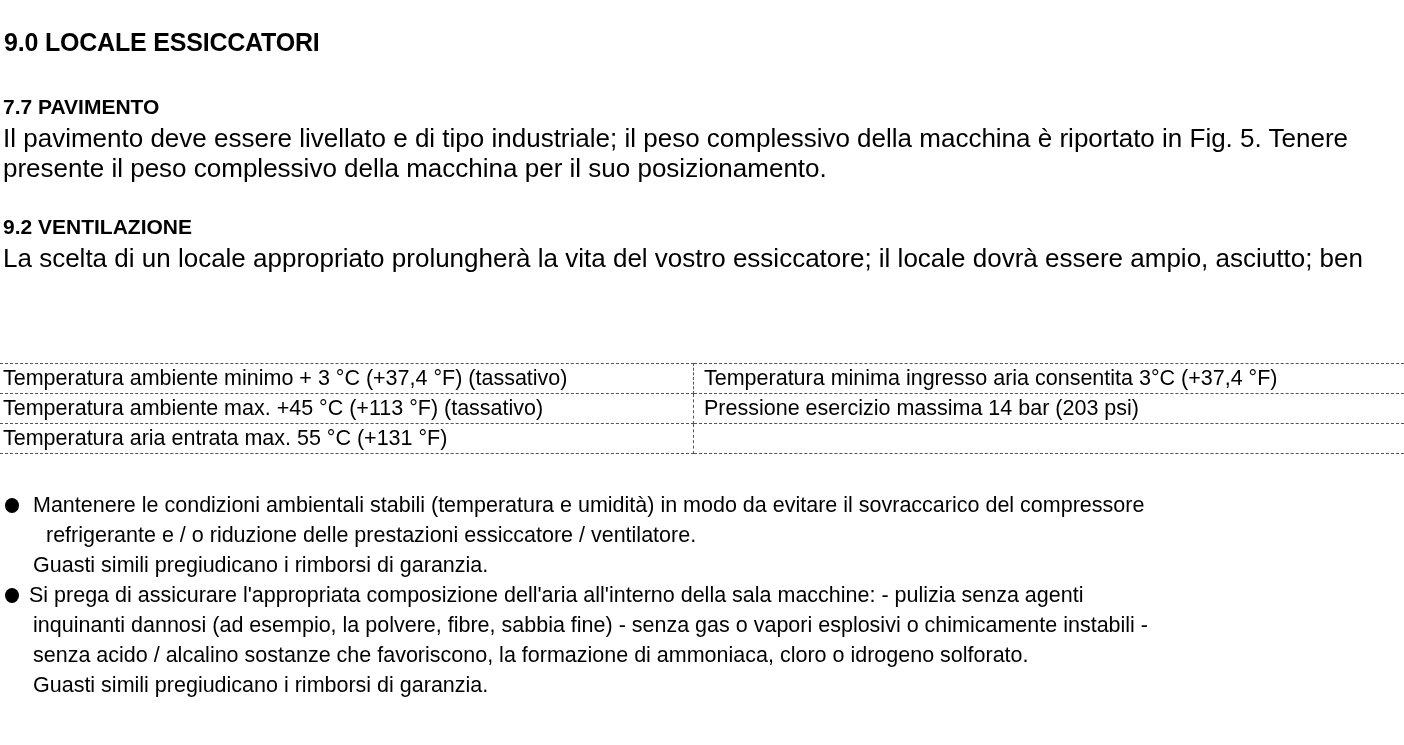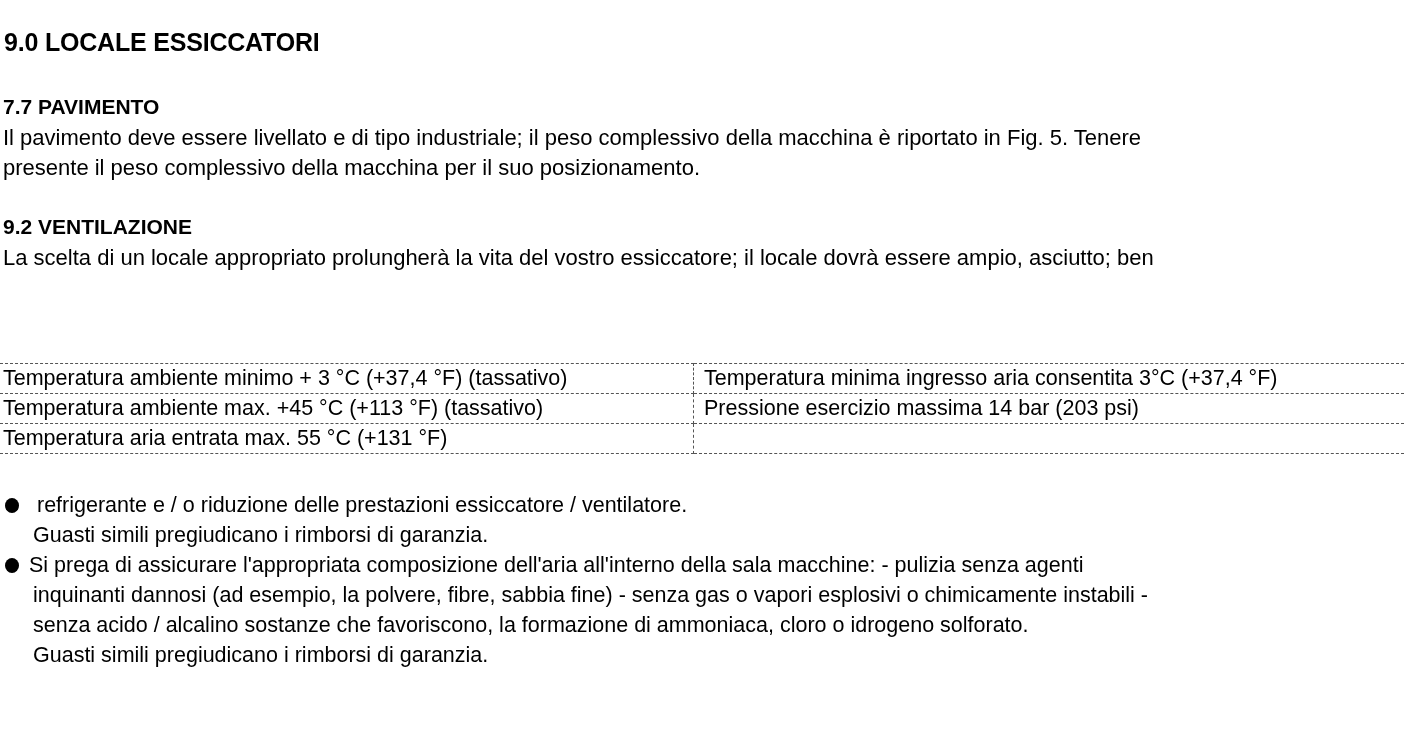--- a/index.html
+++ b/index.html
@@ -5,21 +5,21 @@
   html, body { margin: 0; padding: 0; background: #ffffff; }
   body {
     width: 1404px; height: 745px; overflow: hidden; position: relative;
     font-family: "Liberation Sans", sans-serif; color: #000;
   }
   .title {
     position: absolute; left: 4px; top: 28px;
     font-size: 25px; font-weight: bold; letter-spacing: -0.2px;
   }
   .h2 { position: absolute; left: 3px; font-size: 21px; font-weight: bold; }
-  .p { position: absolute; left: 3px; font-size: 22px; line-height: 30px; white-space: nowrap; }
+  .p { position: absolute; left: 3px; font-size: 26px; line-height: 30px; white-space: nowrap; }
   table.cond {
     position: absolute; left: 0; top: 363px; width: 1404px;
     border-collapse: collapse; font-size: 21.5px;
   }
   table.cond td {
     border-top: 1px dashed #555; border-bottom: 1px dashed #555;
     height: 29px; padding: 0 0 0 3px; white-space: nowrap; vertical-align: middle;
   }
   table.cond td.c1 { width: 690px; border-right: 1px dashed #555; }
   table.cond td.c2 { padding-left: 10px; }
@@ -60,21 +60,22 @@
   <tr>
     <td class="c1">Temperatura aria entrata max. 55 °C (+131 °F)</td>
     <td class="c2"></td>
   </tr>
 </tbody>
   </table>
 
 <div class="bullets">
   <div class="bullet">
     <span class="dot"></span>
-    <span class="line" style="margin-left:4px">refrigerante e / o riduzione delle prestazioni essiccatore / ventilatore.</span>
+    <span class="line">Mantenere le condizioni ambientali stabili (temperatura e umidità) in modo da evitare il sovraccarico del compressore</span>
+    <span class="line" style="margin-left:13px">refrigerante e / o riduzione delle prestazioni essiccatore / ventilatore.</span>
     <span class="line">Guasti simili pregiudicano i rimborsi di garanzia.</span>
   </div>
   <div class="bullet">
     <span class="dot"></span>
     <span class="line" style="margin-left:-4px">Si prega di assicurare l'appropriata composizione dell'aria all'interno della sala macchine: - pulizia senza agenti</span>
     <span class="line">inquinanti dannosi (ad esempio, la polvere, fibre, sabbia fine) - senza gas o vapori esplosivi o chimicamente instabili -</span>
     <span class="line">senza acido / alcalino sostanze che favoriscono, la formazione di ammoniaca, cloro o idrogeno solforato.</span>
     <span class="line">Guasti simili pregiudicano i rimborsi di garanzia.</span>
   </div>
 </div>

